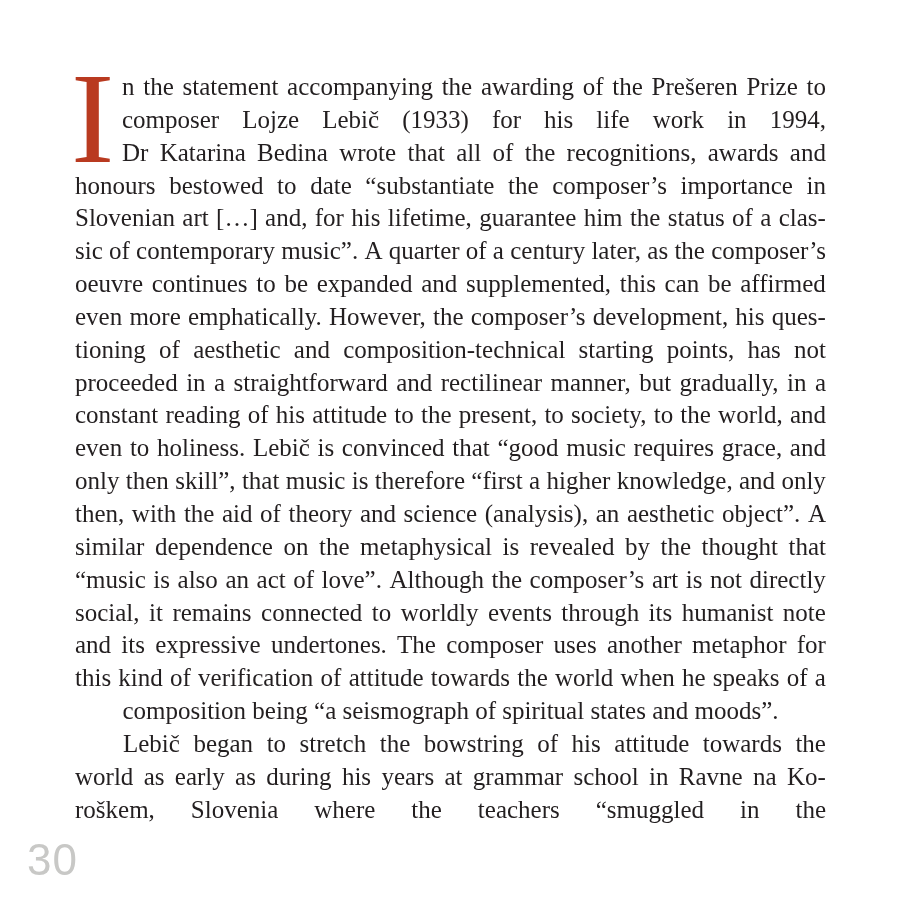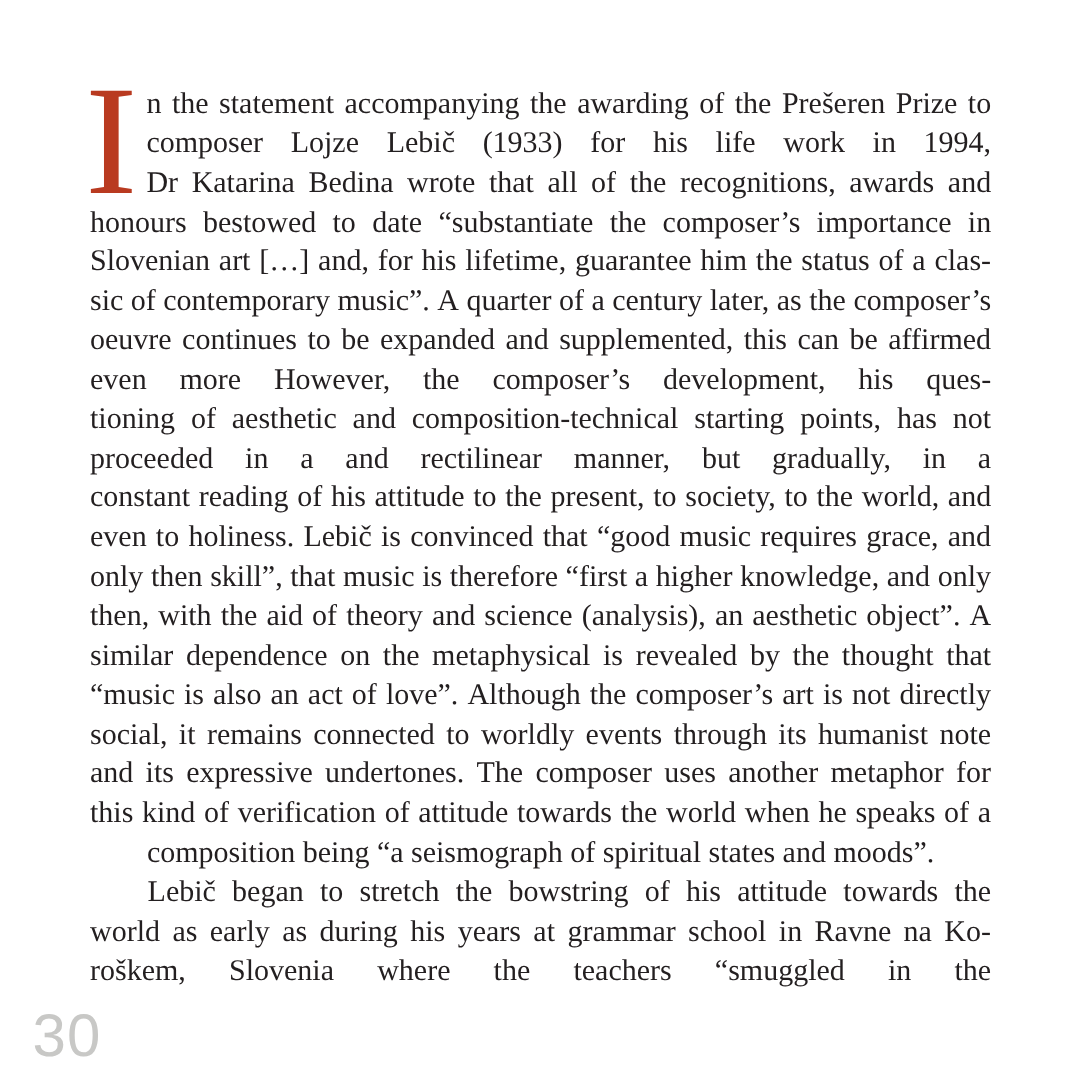--- a/index.html
+++ b/index.html
@@ -45,21 +45,21 @@
     line-height: 90px;
     font-size: 130px;
     color: #b93a20;
     font-family: "Liberation Serif", "DejaVu Serif", serif;
   }
   #page-number {
     position: absolute;
     left: 27px;
     top: 838px;
     font-family: "Liberation Sans", "DejaVu Sans", sans-serif;
-    font-size: 50px;
+    font-size: 44px;
     line-height: 1;
     font-weight: 300;
     letter-spacing: 1px;
     color: #c8c8c6;
   }
 </style>
 </head>
 <body>
 
 <div id="page">
@@ -156,20 +156,21 @@
         <span>and</span>
         <span>supplemented,</span>
         <span>this</span>
         <span>can</span>
         <span>be</span>
         <span>affirmed</span>
       </div>
     <div class="line" data-justify="">
         <span>even</span>
         <span>more</span>
+        <span>emphatically.</span>
         <span>However,</span>
         <span>the</span>
         <span>composer’s</span>
         <span>development,</span>
         <span>his</span>
         <span>ques-</span>
       </div>
     <div class="line" data-justify="">
         <span>tioning</span>
         <span>of</span>
@@ -178,20 +179,21 @@
         <span>composition-technical</span>
         <span>starting</span>
         <span>points,</span>
         <span>has</span>
         <span>not</span>
       </div>
     <div class="line" data-justify="">
         <span>proceeded</span>
         <span>in</span>
         <span>a</span>
+        <span>straightforward</span>
         <span>and</span>
         <span>rectilinear</span>
         <span>manner,</span>
         <span>but</span>
         <span>gradually,</span>
         <span>in</span>
         <span>a</span>
       </div>
     <div class="line" data-justify="">
         <span>constant</span>

